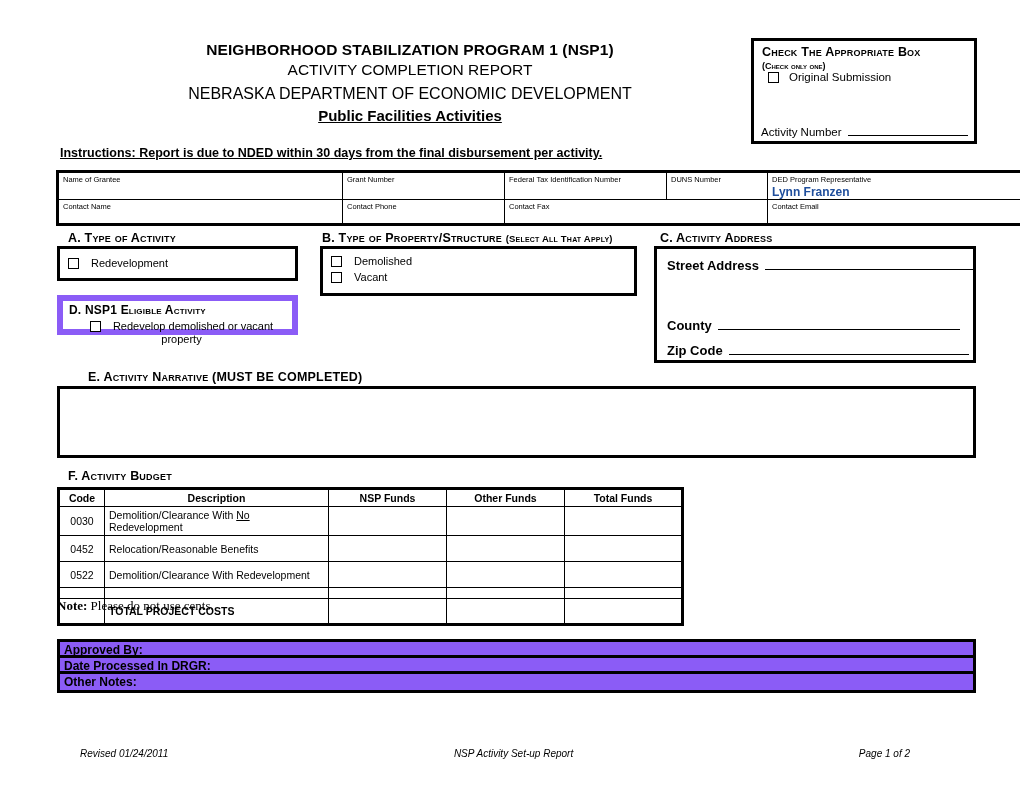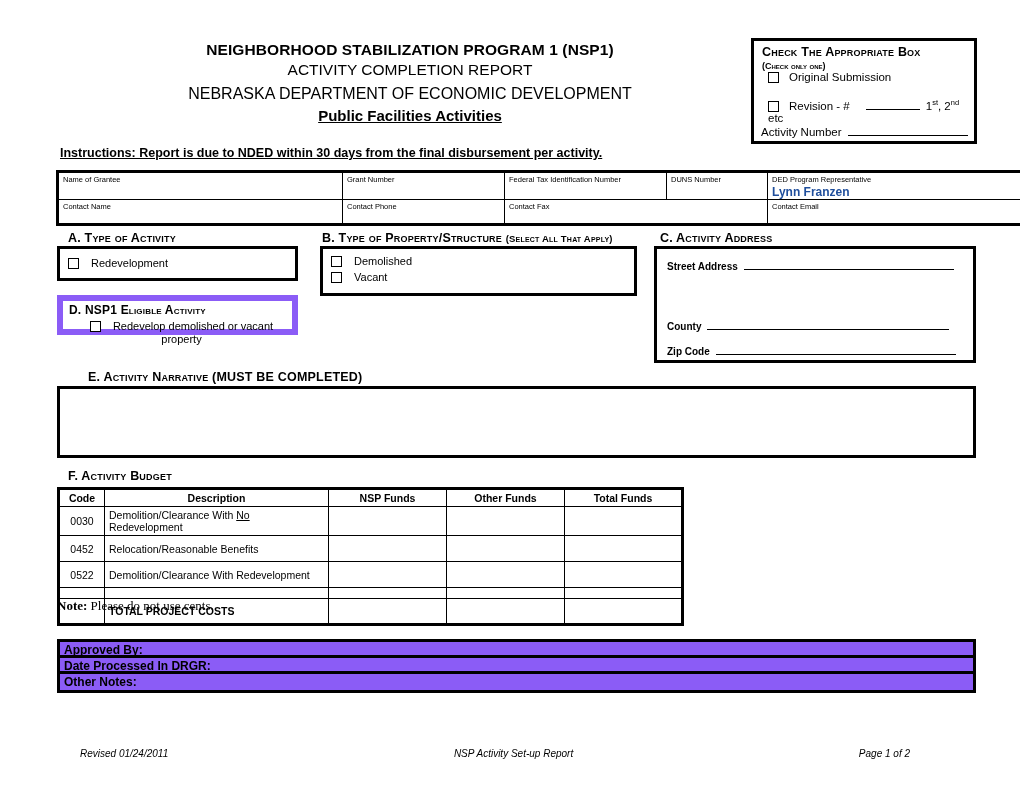--- a/index.html
+++ b/index.html
@@ -228,21 +228,21 @@
   #sec-c-box {
     position: absolute;
     left: 654px; top: 246px;
     width: 322px; height: 117px;
     border: 3px solid #000;
     box-sizing: border-box;
     background: #fff;
   }
   .addr-row {
     position: absolute;
-    font-size: 10px;
+    font-size: 13px;
     font-weight: bold;
     white-space: nowrap;
   }
   .addr-line {
     display: inline-block;
     border-bottom: 1.2px solid #000;
     height: 12px;
     margin-left: 6px;
     vertical-align: baseline;
   }
@@ -351,23 +351,20 @@
   </div>
 
   <div id="check-box-panel">
     <div class="cb-title">Check The Appropriate Box</div>
     <div class="cb-sub">(Check only one)</div>
 
     <div class="cb-row1">
       <span class="chk"></span><span class="lbl">Original Submission</span>
     </div>
 
-    <div class="cb-row2">
-      <span class="chk"></span><span class="lbl">Revision - #</span><span class="cb-blank"></span><span>1</span><span class="sup">st</span><span>, 2</span><span class="sup">nd</span><span> etc</span>
-    </div>
 
     <div class="cb-row3">
       <span>Activity Number</span><span class="actnum-blank"></span>
     </div>
   </div>
 
   <div id="instructions">
     <span>Instructions:  Report is due to NDED within </span><span class="u30">30</span><span> days from the final disbursement per activity.</span>
   </div>
 

